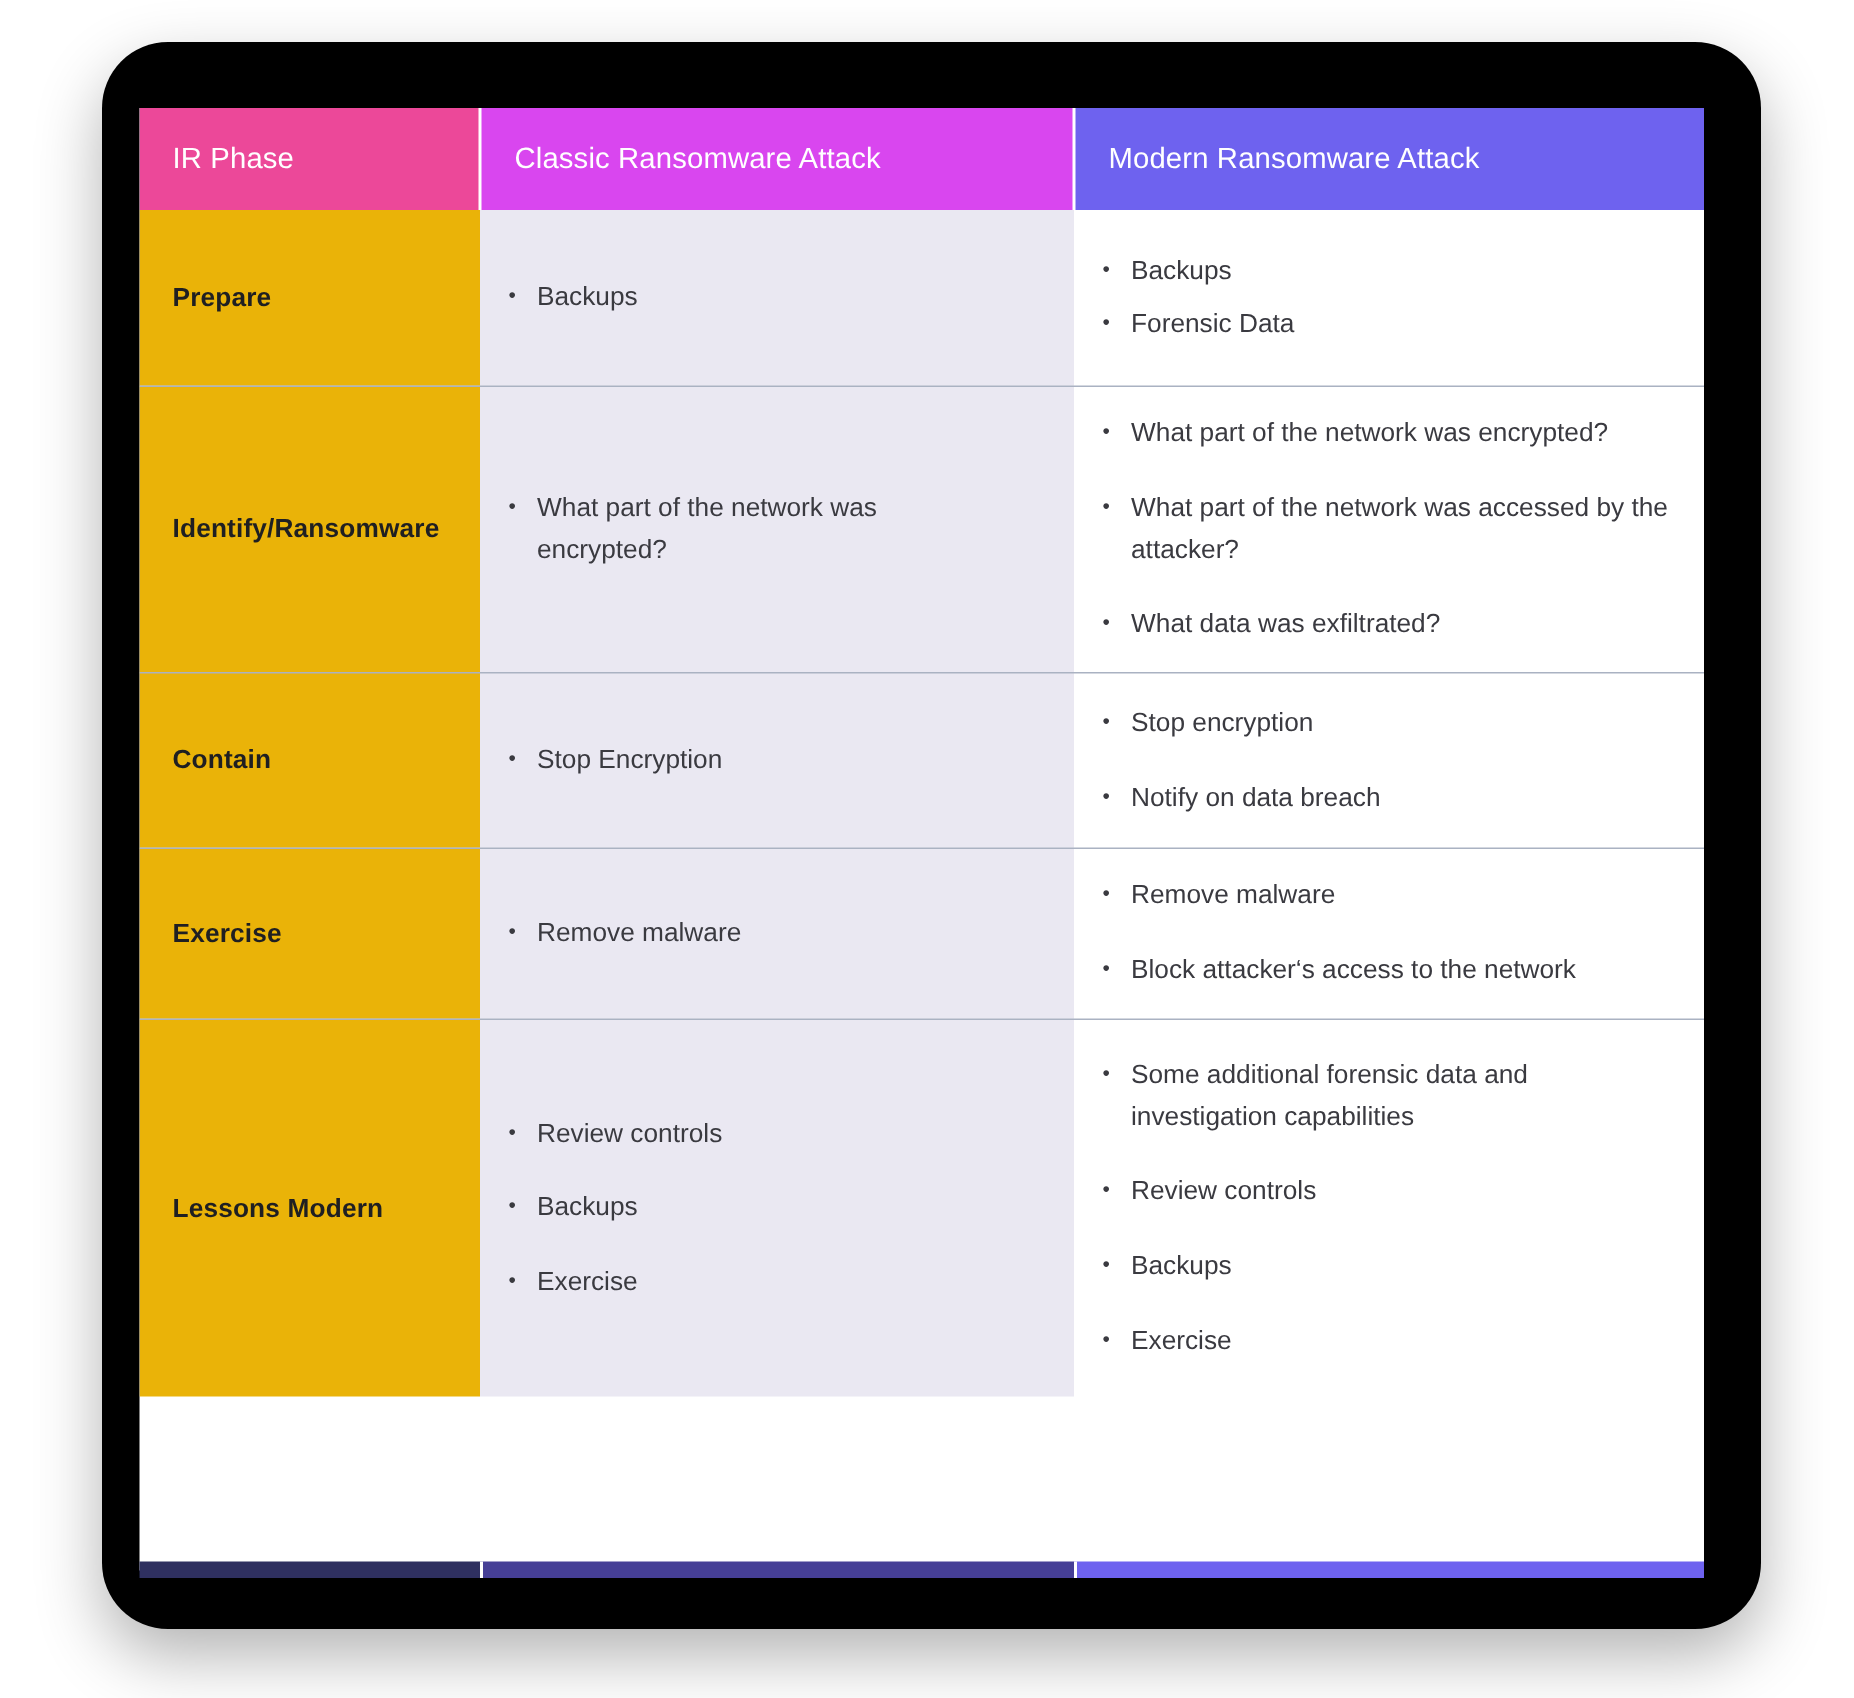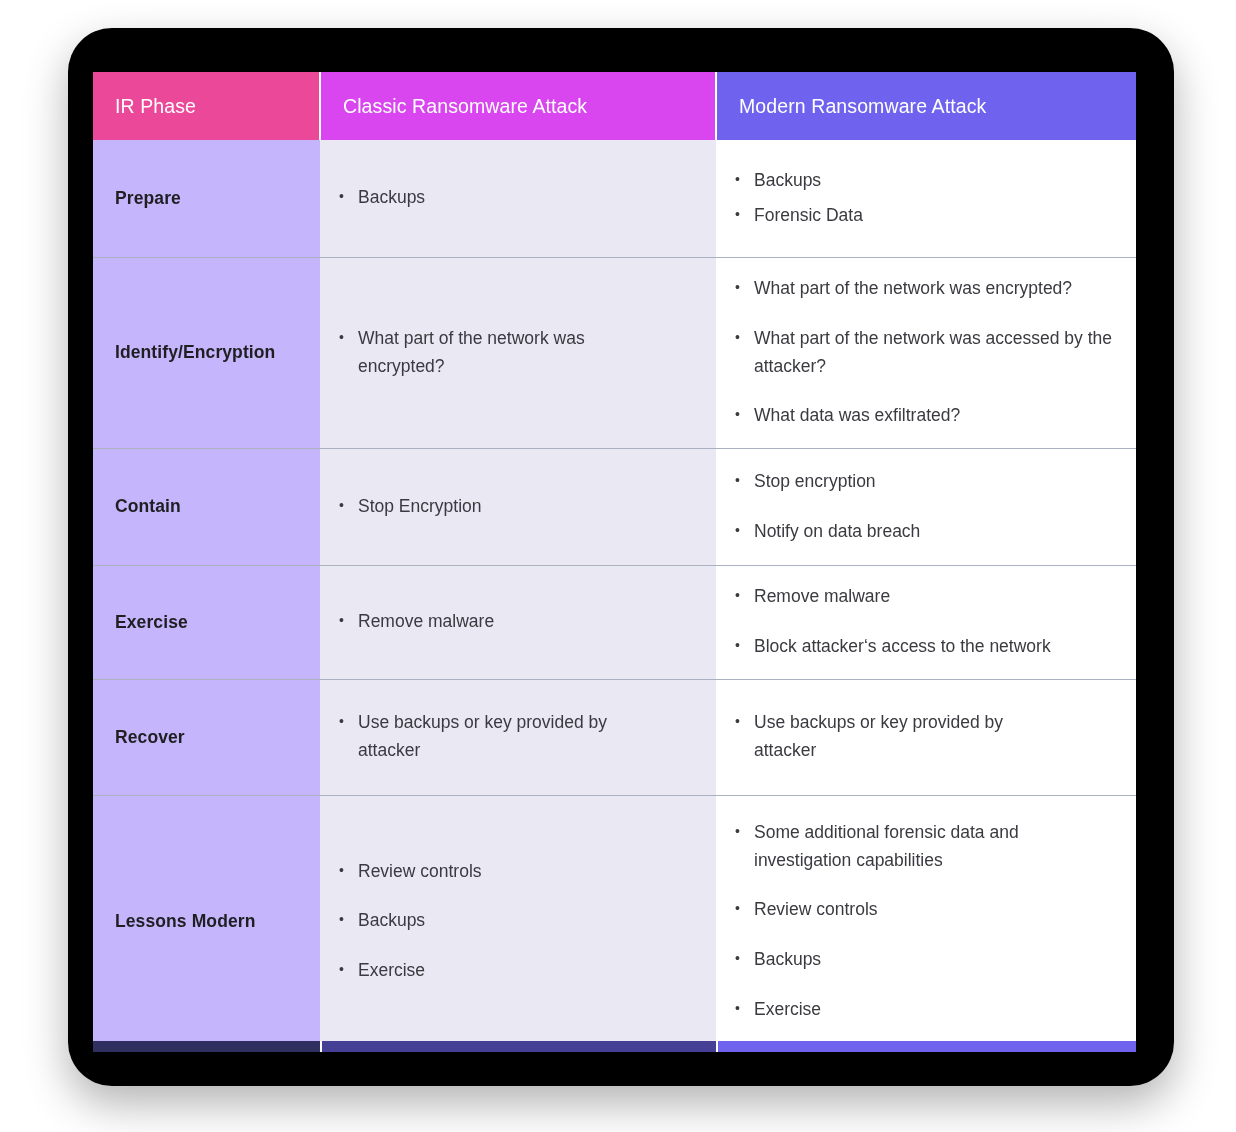--- a/index.html
+++ b/index.html
@@ -70,21 +70,21 @@
   th.h-modern  { background: #6e62ef; border-left: 2px solid #ffffff; }
 
   
   tbody td {
     vertical-align: middle;
     padding: 0;
     border-bottom: 1px solid #aab2c2;
   }
   tbody tr:last-child td { border-bottom: 0; }
 
-  td.cell-phase   { background: #c4b5fd; }
+  td.cell-phase   { background: #eab308; }
   td.cell-classic { background: #eae8f2; }
   td.cell-modern  { background: #ffffff; }
 
   .phase-label {
     display: block;
     padding: 0 0 0 22px;
     font-size: 17.5px;
     font-weight: bold;
     color: #1f1f22;
     letter-spacing: 0.1px;
@@ -163,21 +163,21 @@
           <td class="cell-modern">
             <ul class="bullets">
               <li>Backups</li>
               <li>Forensic Data</li>
             </ul>
           </td>
         </tr>
 
         <tr style="height:191px">
           <td class="cell-phase">
-            <span class="phase-label">Identify/Encryption</span>
+            <span class="phase-label">Identify/Ransomware</span>
           </td>
           <td class="cell-classic">
             <ul class="bullets" style="padding-right:70px">
               <li>What part of the network was encrypted?</li>
             </ul>
           </td>
           <td class="cell-modern">
             <ul class="bullets tight" style="padding-right:20px">
               <li>What part of the network was encrypted?</li>
               <li>What part of the network was accessed by the attacker?</li>
@@ -213,35 +213,20 @@
             </ul>
           </td>
           <td class="cell-modern">
             <ul class="bullets tight">
               <li>Remove malware</li>
               <li>Block attacker‘s access to the network</li>
             </ul>
           </td>
         </tr>
 
-        <tr style="height:116px">
-          <td class="cell-phase">
-            <span class="phase-label">Recover</span>
-          </td>
-          <td class="cell-classic">
-            <ul class="bullets" style="padding-right:60px">
-              <li>Use backups or key provided by attacker</li>
-            </ul>
-          </td>
-          <td class="cell-modern">
-            <ul class="bullets" style="padding-right:90px">
-              <li>Use backups or key provided by attacker</li>
-            </ul>
-          </td>
-        </tr>
 
         <tr style="height:252px">
           <td class="cell-phase">
             <span class="phase-label">Lessons Modern</span>
           </td>
           <td class="cell-classic">
             <ul class="bullets tight">
               <li>Review controls</li>
               <li>Backups</li>
               <li>Exercise</li>

